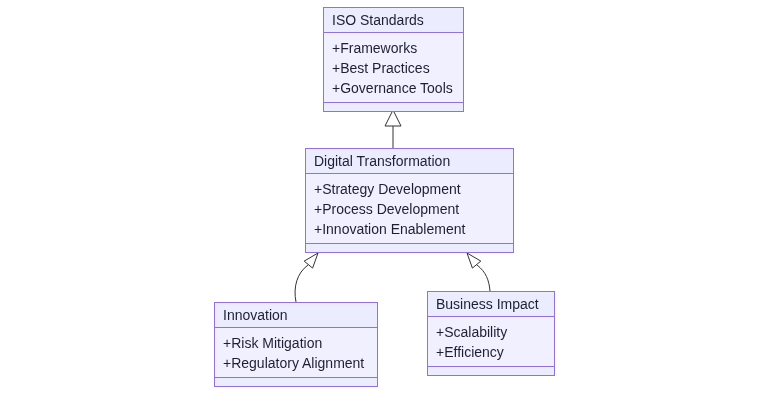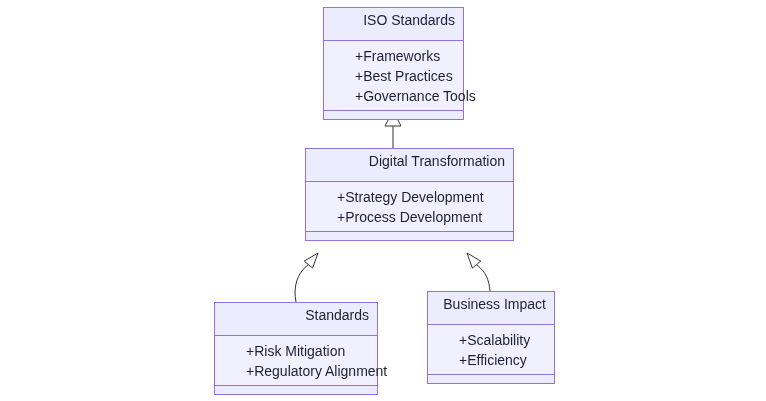--- a/index.html
+++ b/index.html
@@ -30,27 +30,26 @@
   .uml-class {
     position: absolute;
     border: 1px solid var(--border, #9370DB);
     background: var(--box-body-fill, #F0F0FF);
     box-sizing: border-box;
     font-size: 14px;
   }
   .uml-title {
     background: var(--box-fill, #ECECFF);
     border-bottom: 1px solid var(--border, #9370DB);
-    text-align: right;
-    padding: 4px 8px 12px 8px;
+    text-align: left;
+    padding: 4px 8px 4px 8px;
     white-space: nowrap;
   }
   .uml-attrs {
     padding: 5px 8px 4px 8px;
-    margin-left: 23px;
   }
   .uml-attr {
     line-height: 20px;
     white-space: nowrap;
   }
   .uml-methods {
     border-top: 1px solid var(--border, #9370DB);
     background: var(--box-fill, #ECECFF);
     height: 8px;
   }
@@ -91,26 +90,27 @@
       <div class="uml-attr">+Governance Tools</div>
     </div>
     <div class="uml-methods"></div>
   </div>
 
   <div class="uml-class box-dt">
     <div class="uml-title">Digital Transformation</div>
     <div class="uml-attrs">
       <div class="uml-attr">+Strategy Development</div>
       <div class="uml-attr">+Process Development</div>
+      <div class="uml-attr">+Innovation Enablement</div>
     </div>
     <div class="uml-methods"></div>
   </div>
 
   <div class="uml-class box-compliance">
-    <div class="uml-title">Standards</div>
+    <div class="uml-title">Innovation</div>
     <div class="uml-attrs">
       <div class="uml-attr">+Risk Mitigation</div>
       <div class="uml-attr">+Regulatory Alignment</div>
     </div>
     <div class="uml-methods"></div>
   </div>
 
   <div class="uml-class box-impact">
     <div class="uml-title">Business Impact</div>
     <div class="uml-attrs">

